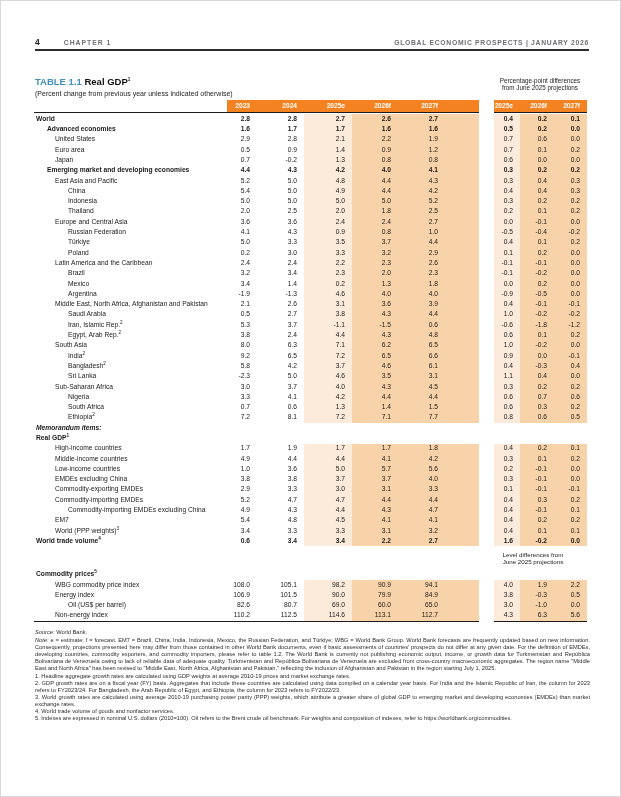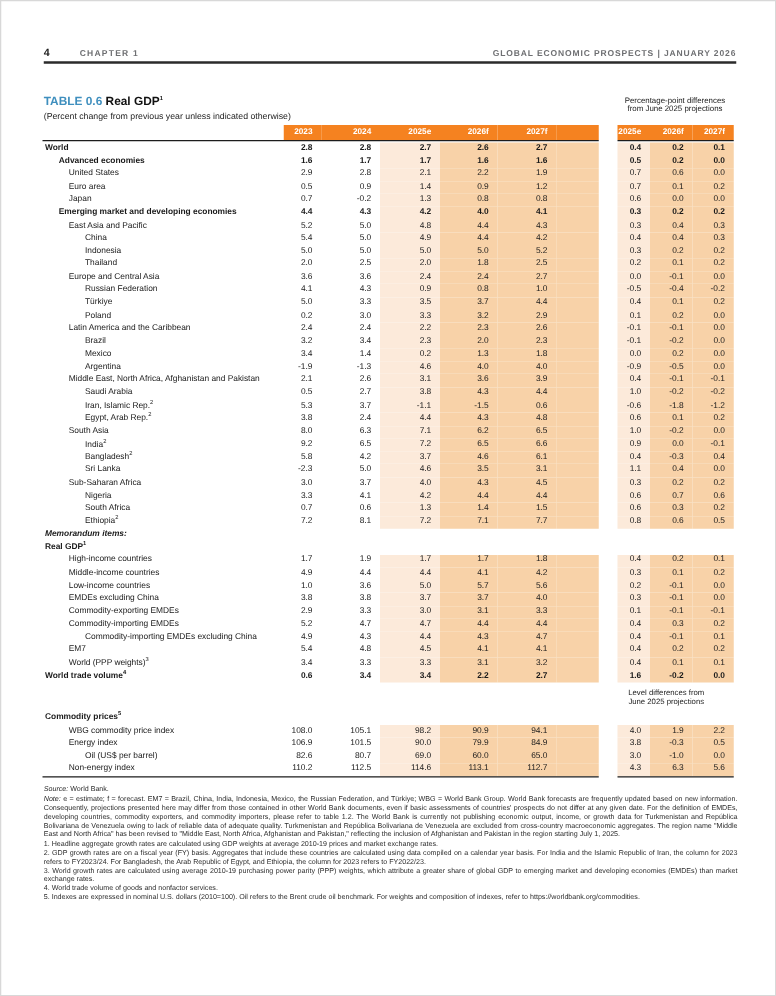--- a/index.html
+++ b/index.html
@@ -71,21 +71,21 @@
 <div class="page">
 
   <div class="runhead">
     <span class="pagenum">4</span>
     <span class="chapter">CHAPTER 1</span>
     <span class="pub">GLOBAL ECONOMIC PROSPECTS | JANUARY 2026</span>
   </div>
   <div class="headrule"></div>
 
   <div class="titleblock">
-    <span class="tbl-label">TABLE 0.6</span>
+    <span class="tbl-label">TABLE 1.1</span>
     <span class="tbl-title"> <span>Real GDP</span><sup>1</sup></span>
   </div>
   <div class="subtitle">(Percent change from previous year unless indicated otherwise)</div>
   <div class="pp-header">
     <div>Percentage-point differences</div>
     <div>from June 2025 projections</div>
   </div>
 
   <div class="table-wrap" id="gdp-table">
       <div class="trow band-row">

